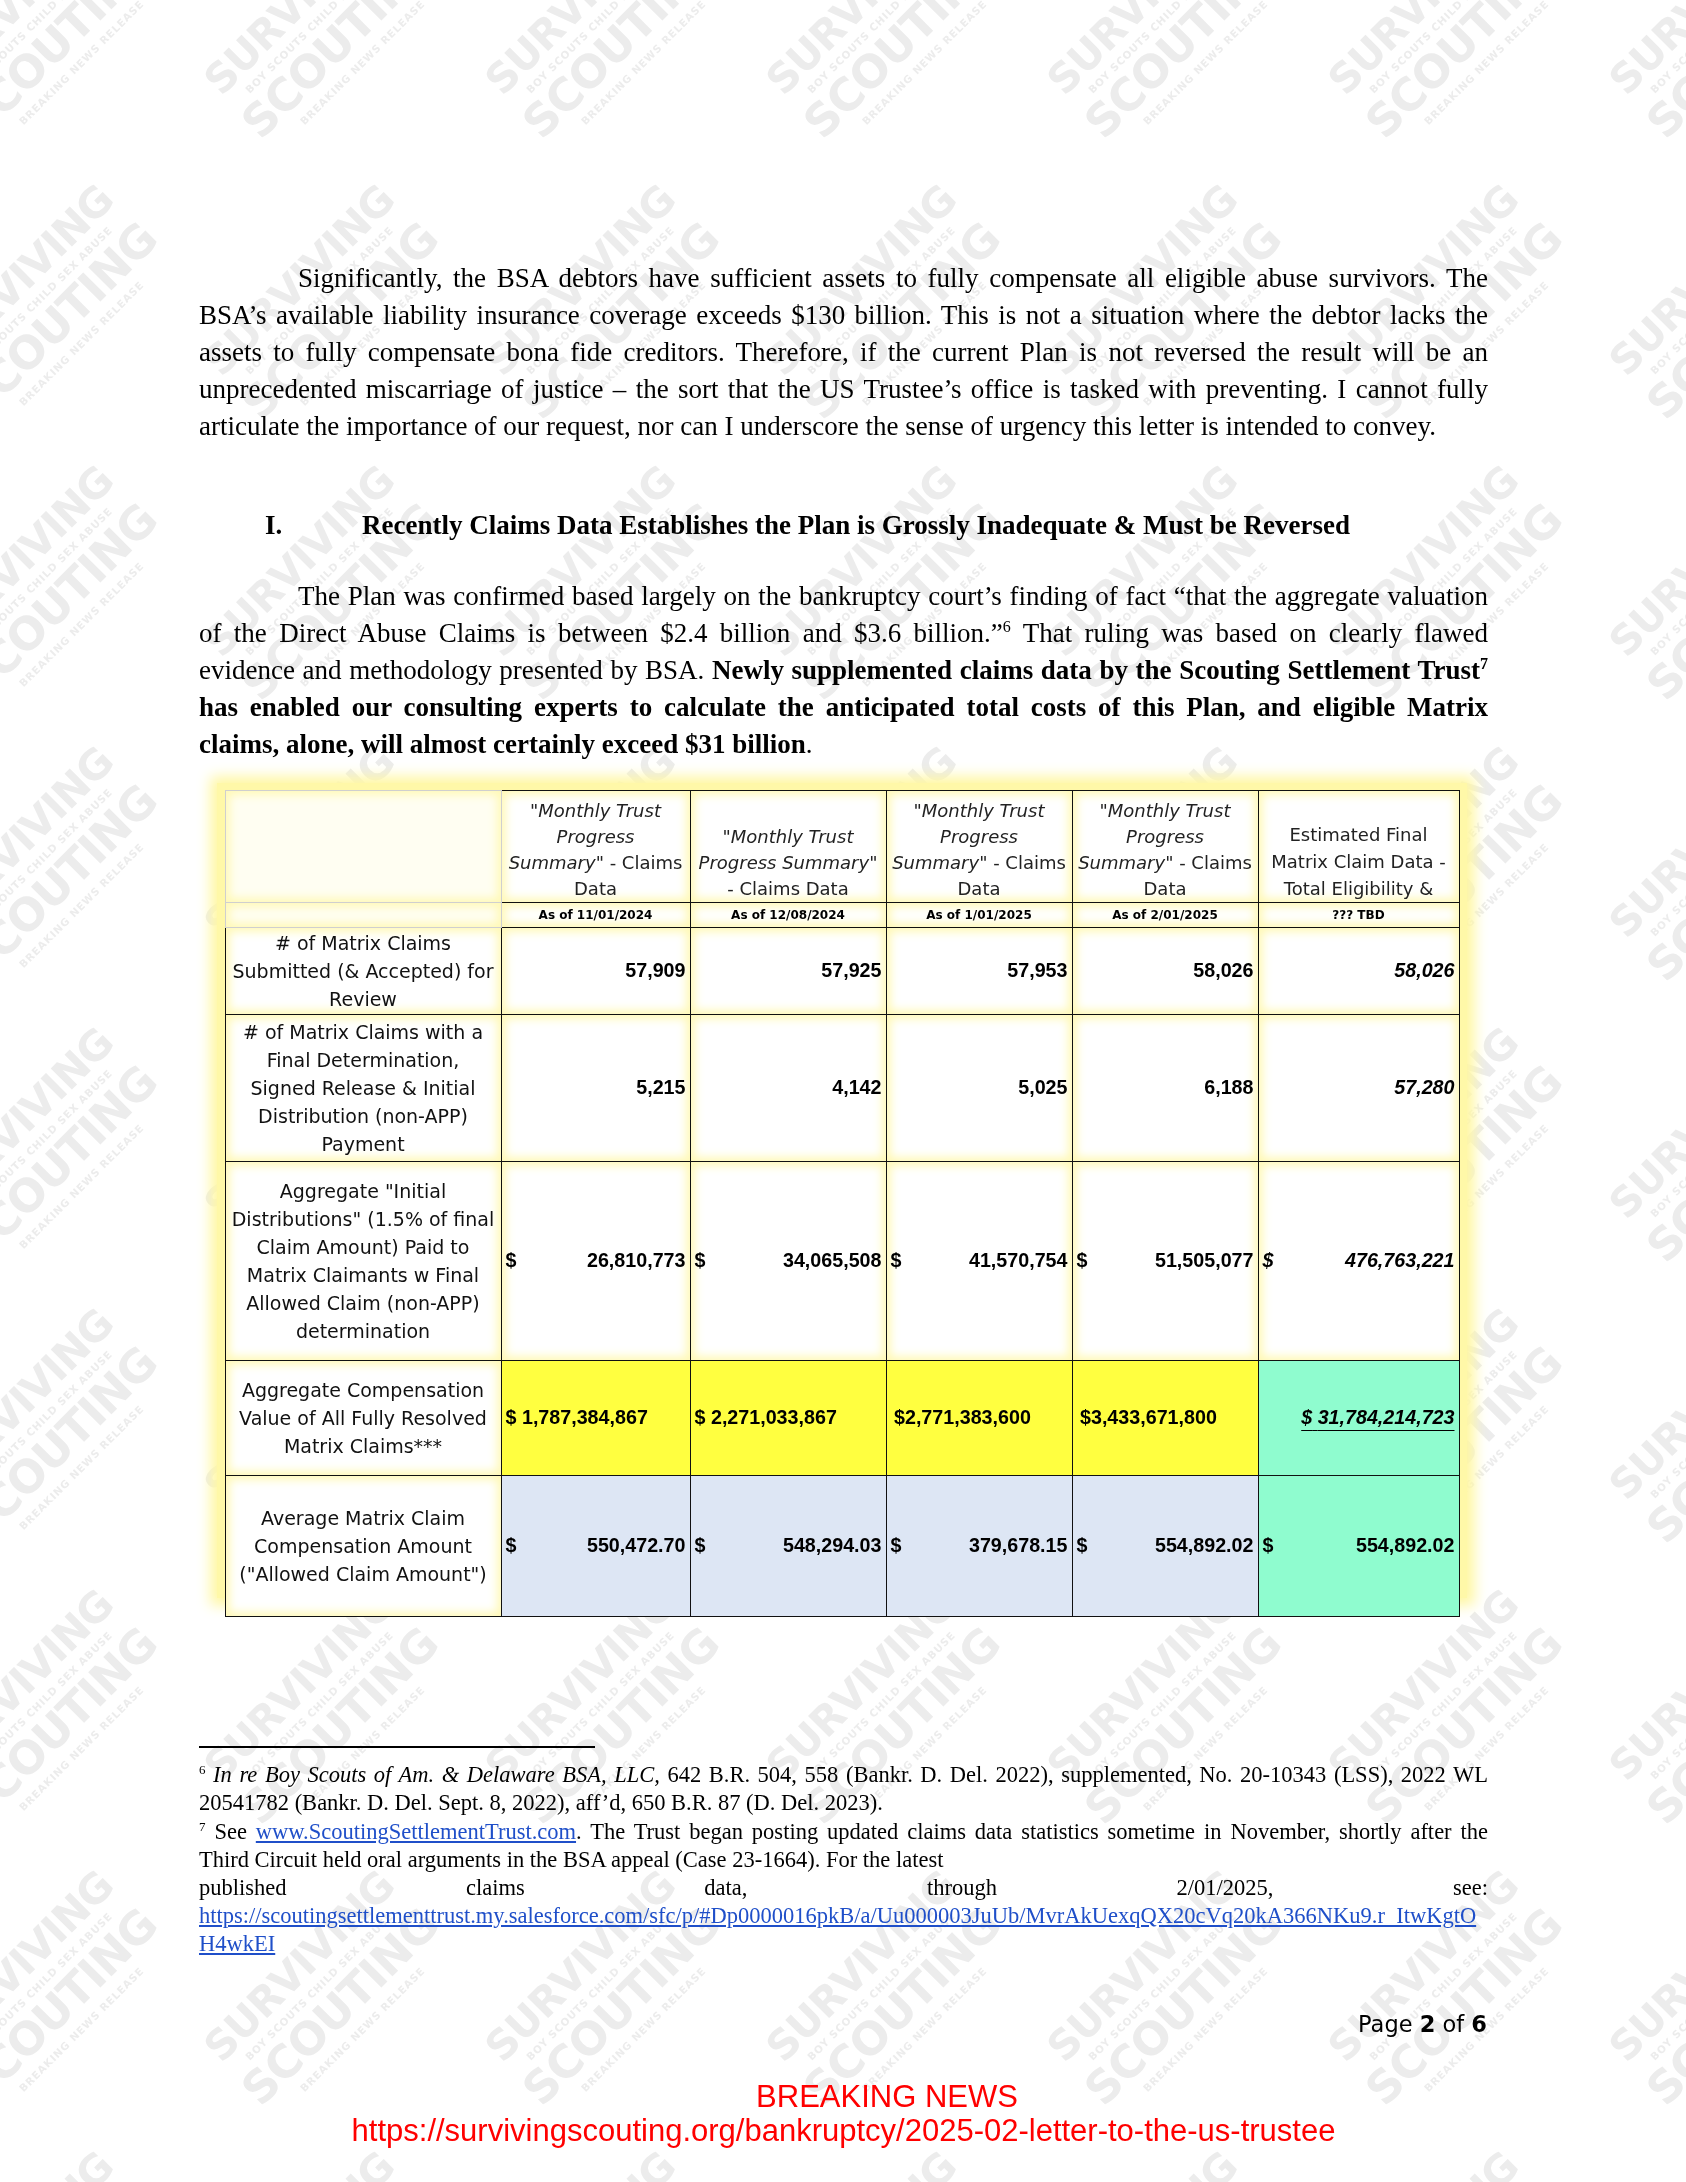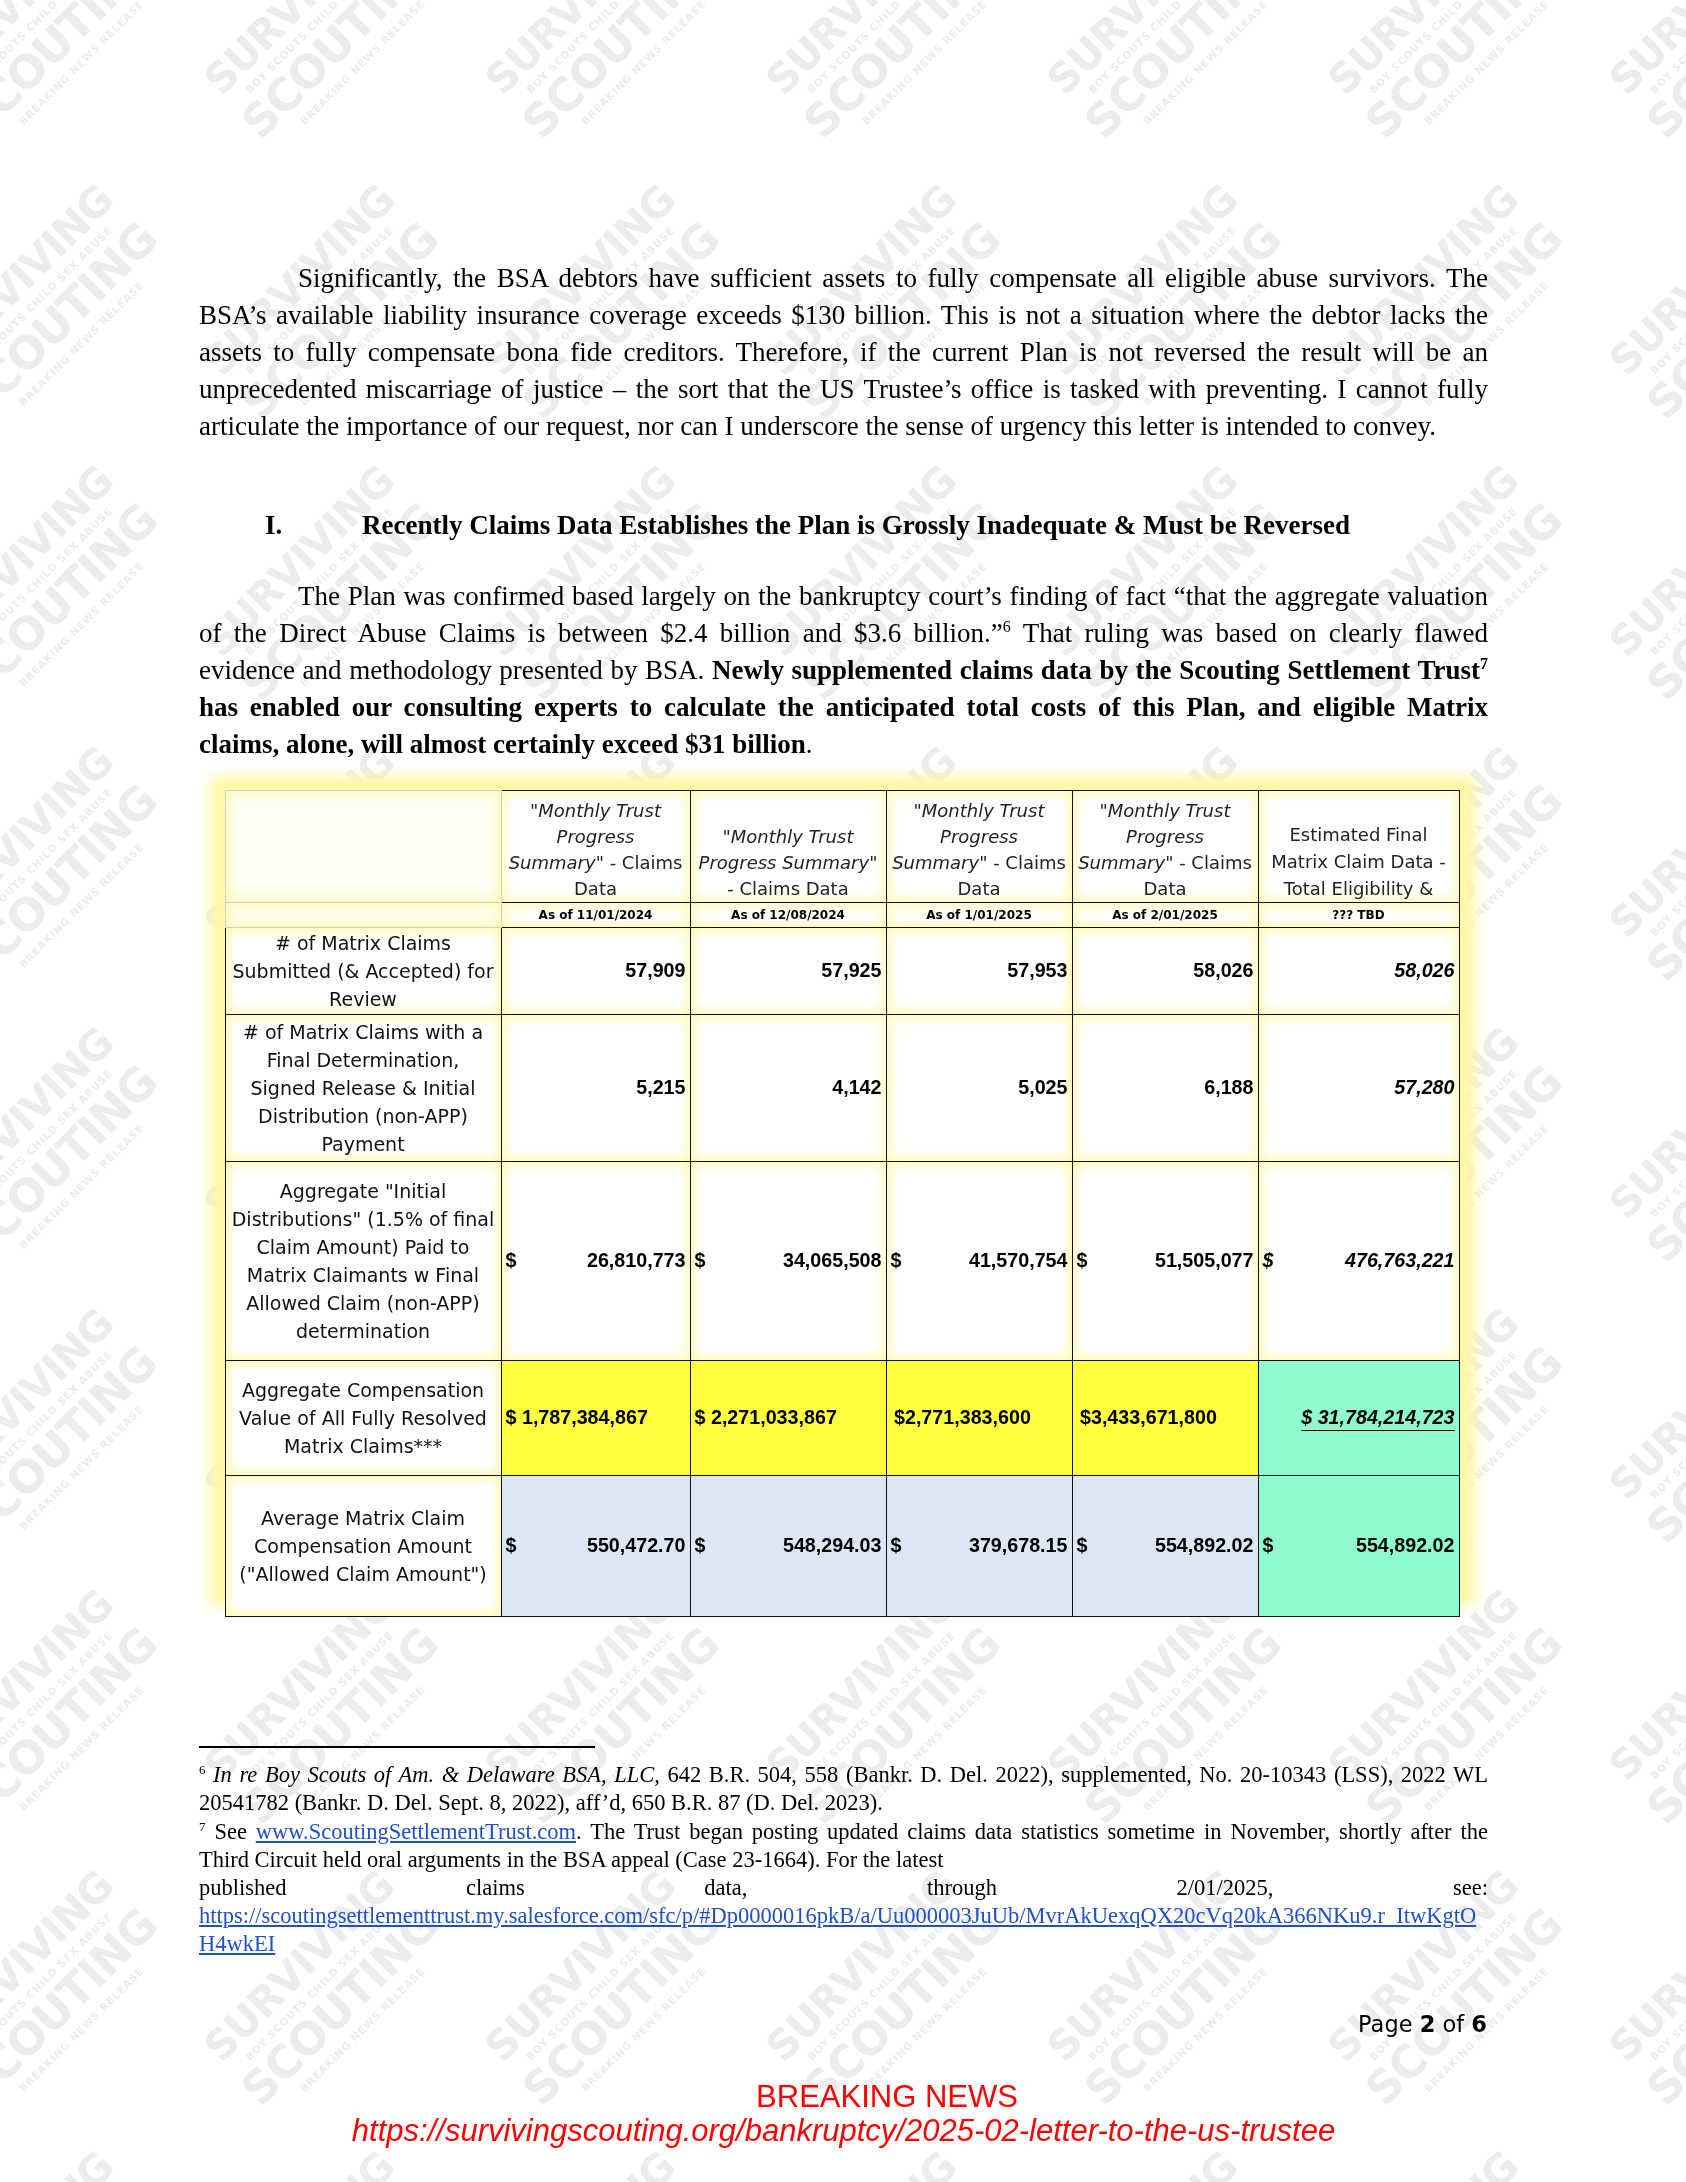--- a/index.html
+++ b/index.html
@@ -97,21 +97,21 @@
   .pagenum {
     position: absolute; right: 199px; top: 2011px;
     font-family: "DejaVu Sans", sans-serif; font-size: 22.5px;
   }
   .pagenum b { font-weight: bold; }
   .breaking {
     position: absolute; left: 0; width: 1686px; text-align: center;
     font-family: "Liberation Sans", sans-serif; color: #ff0000; font-size: 31px; line-height: 34px;
   }
   #bn-title { top: 2080px; padding-left: 88px; box-sizing: border-box; }
-  #bn-url { top: 2114px; padding-left: 1px; box-sizing: border-box; font-style: italic; }
+  #bn-url { top: 2114px; padding-left: 1px; box-sizing: border-box; }
 </style>
 </head>
 <body>
 
 <div class="wm-layer" id="wm-layer">
     <div class="wm" style="left: -37px; top: -56px;">
       <span class="w1">SURVIVING</span>
       <span class="w2">BOY SCOUTS CHILD SEX ABUSE</span>
       <span class="w3">SCOUTING</span>
       <span class="w4">BREAKING NEWS RELEASE</span>

